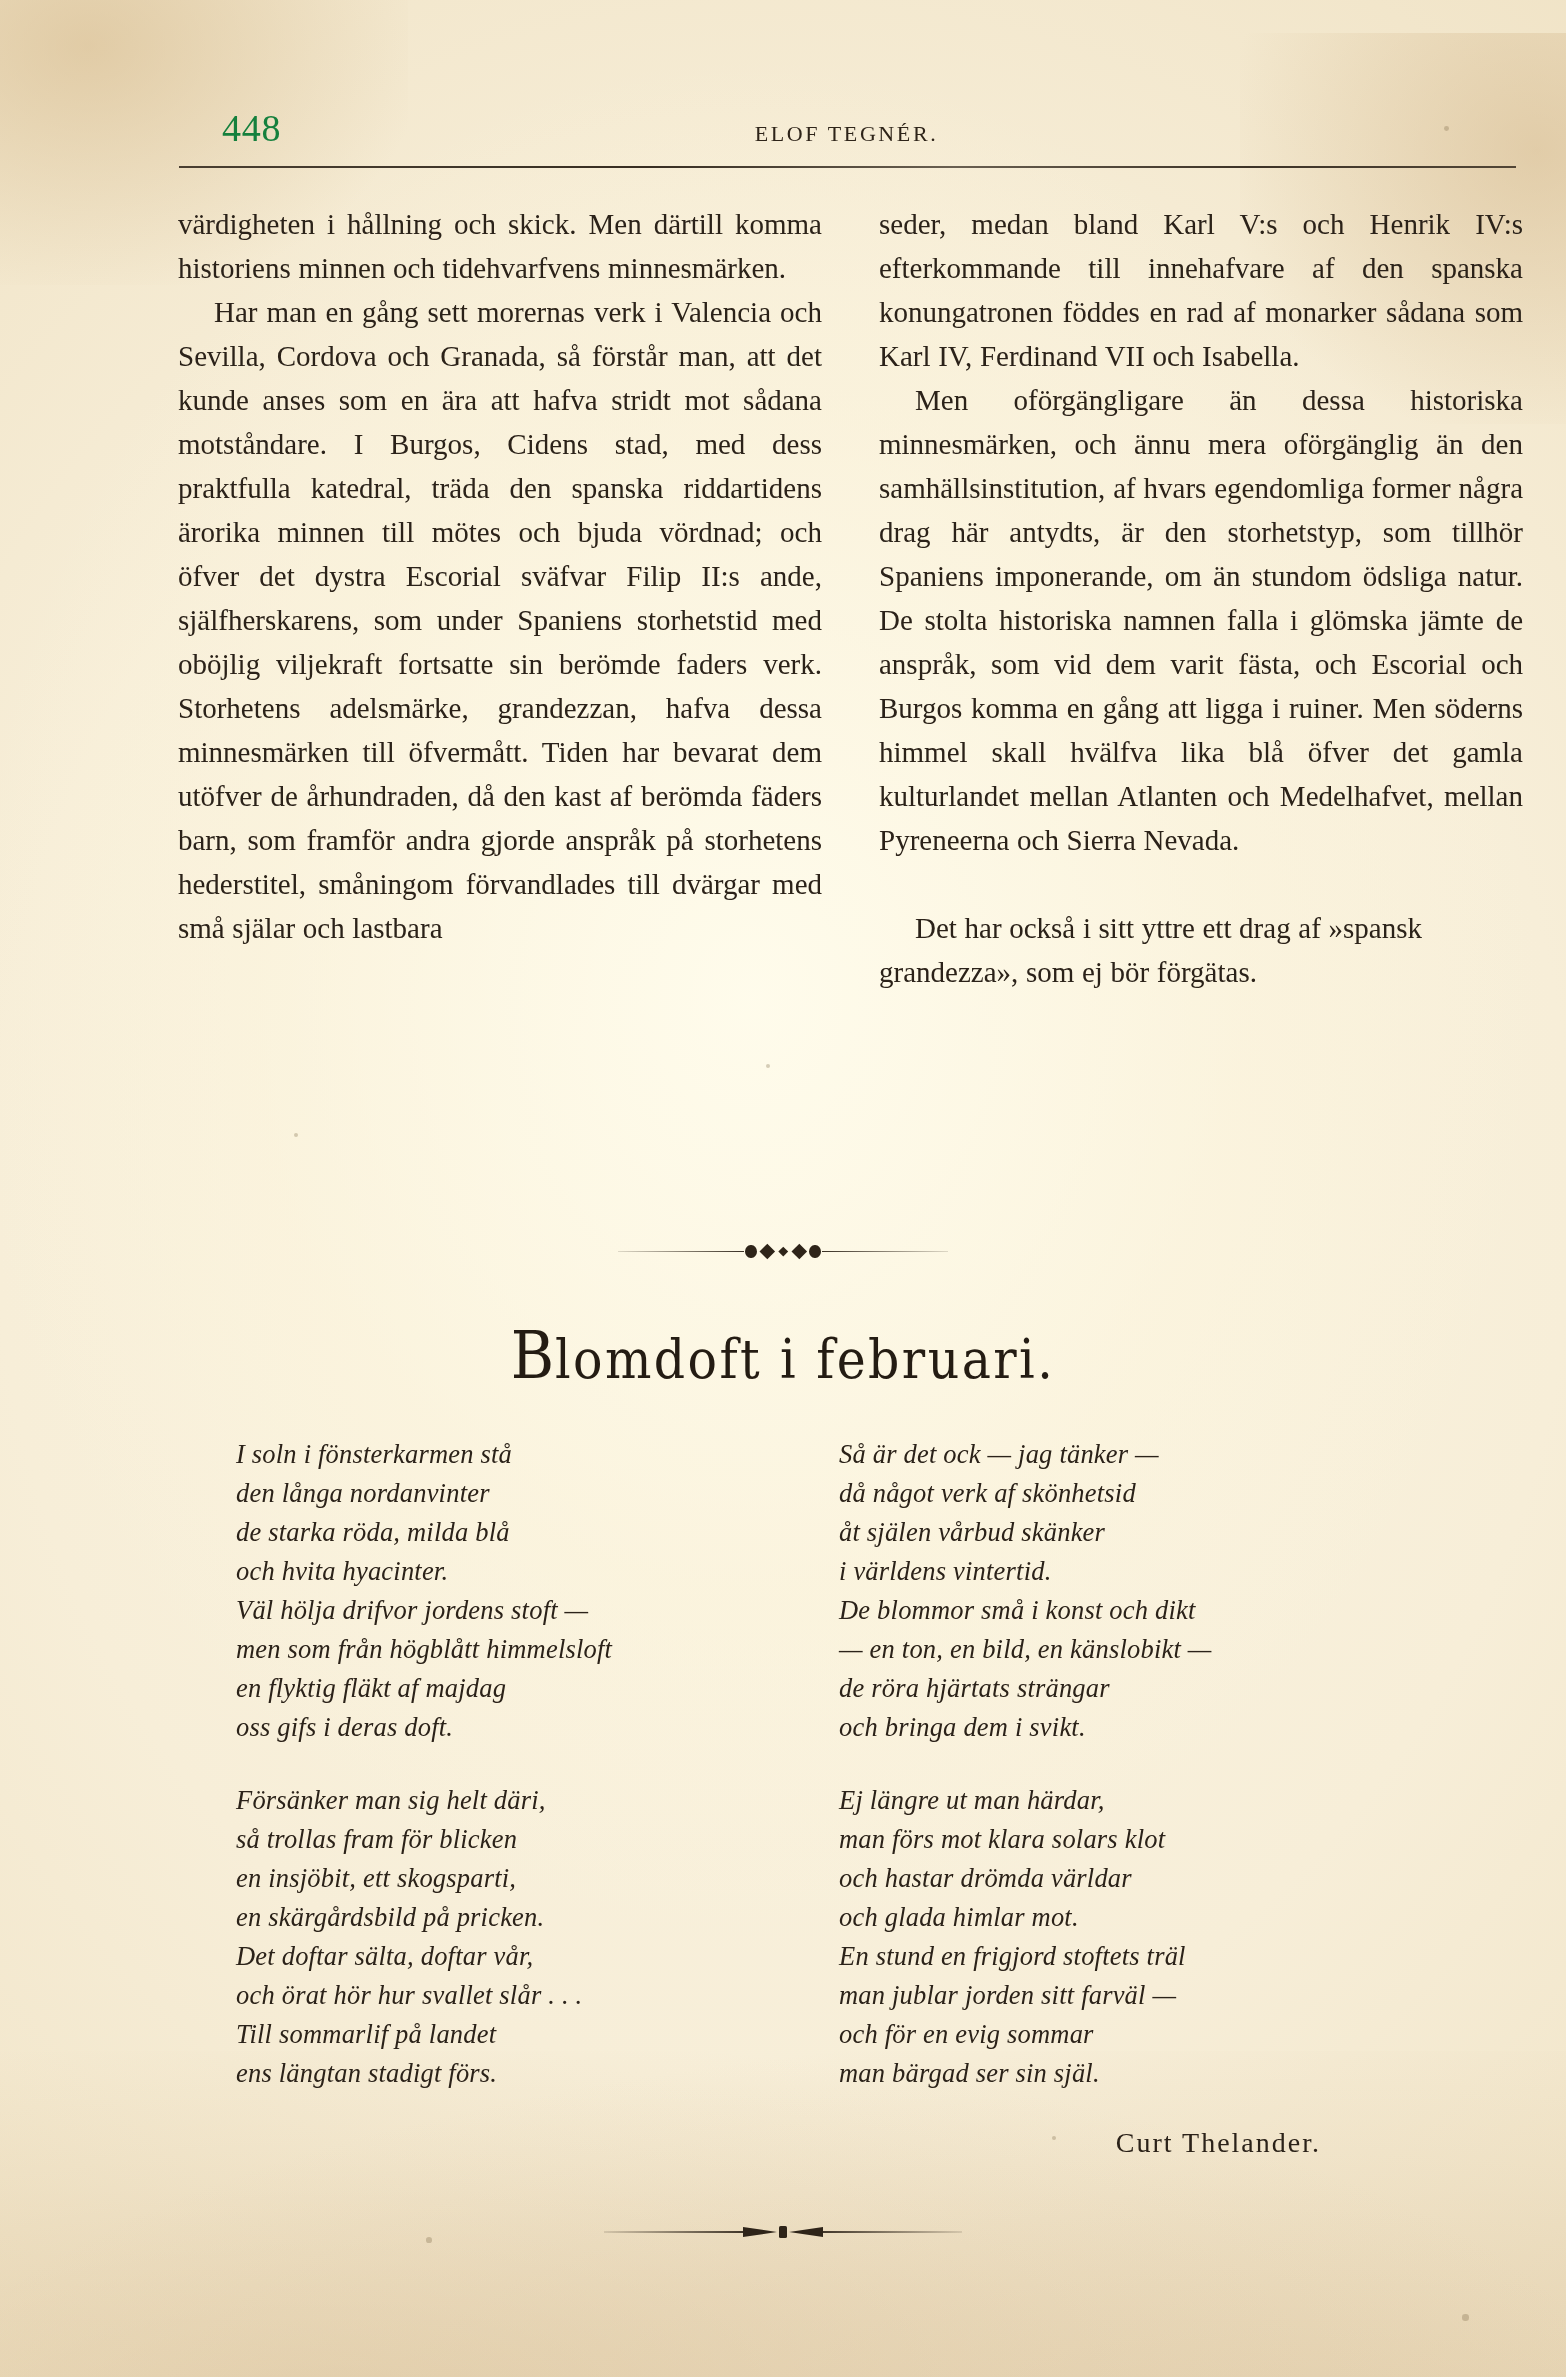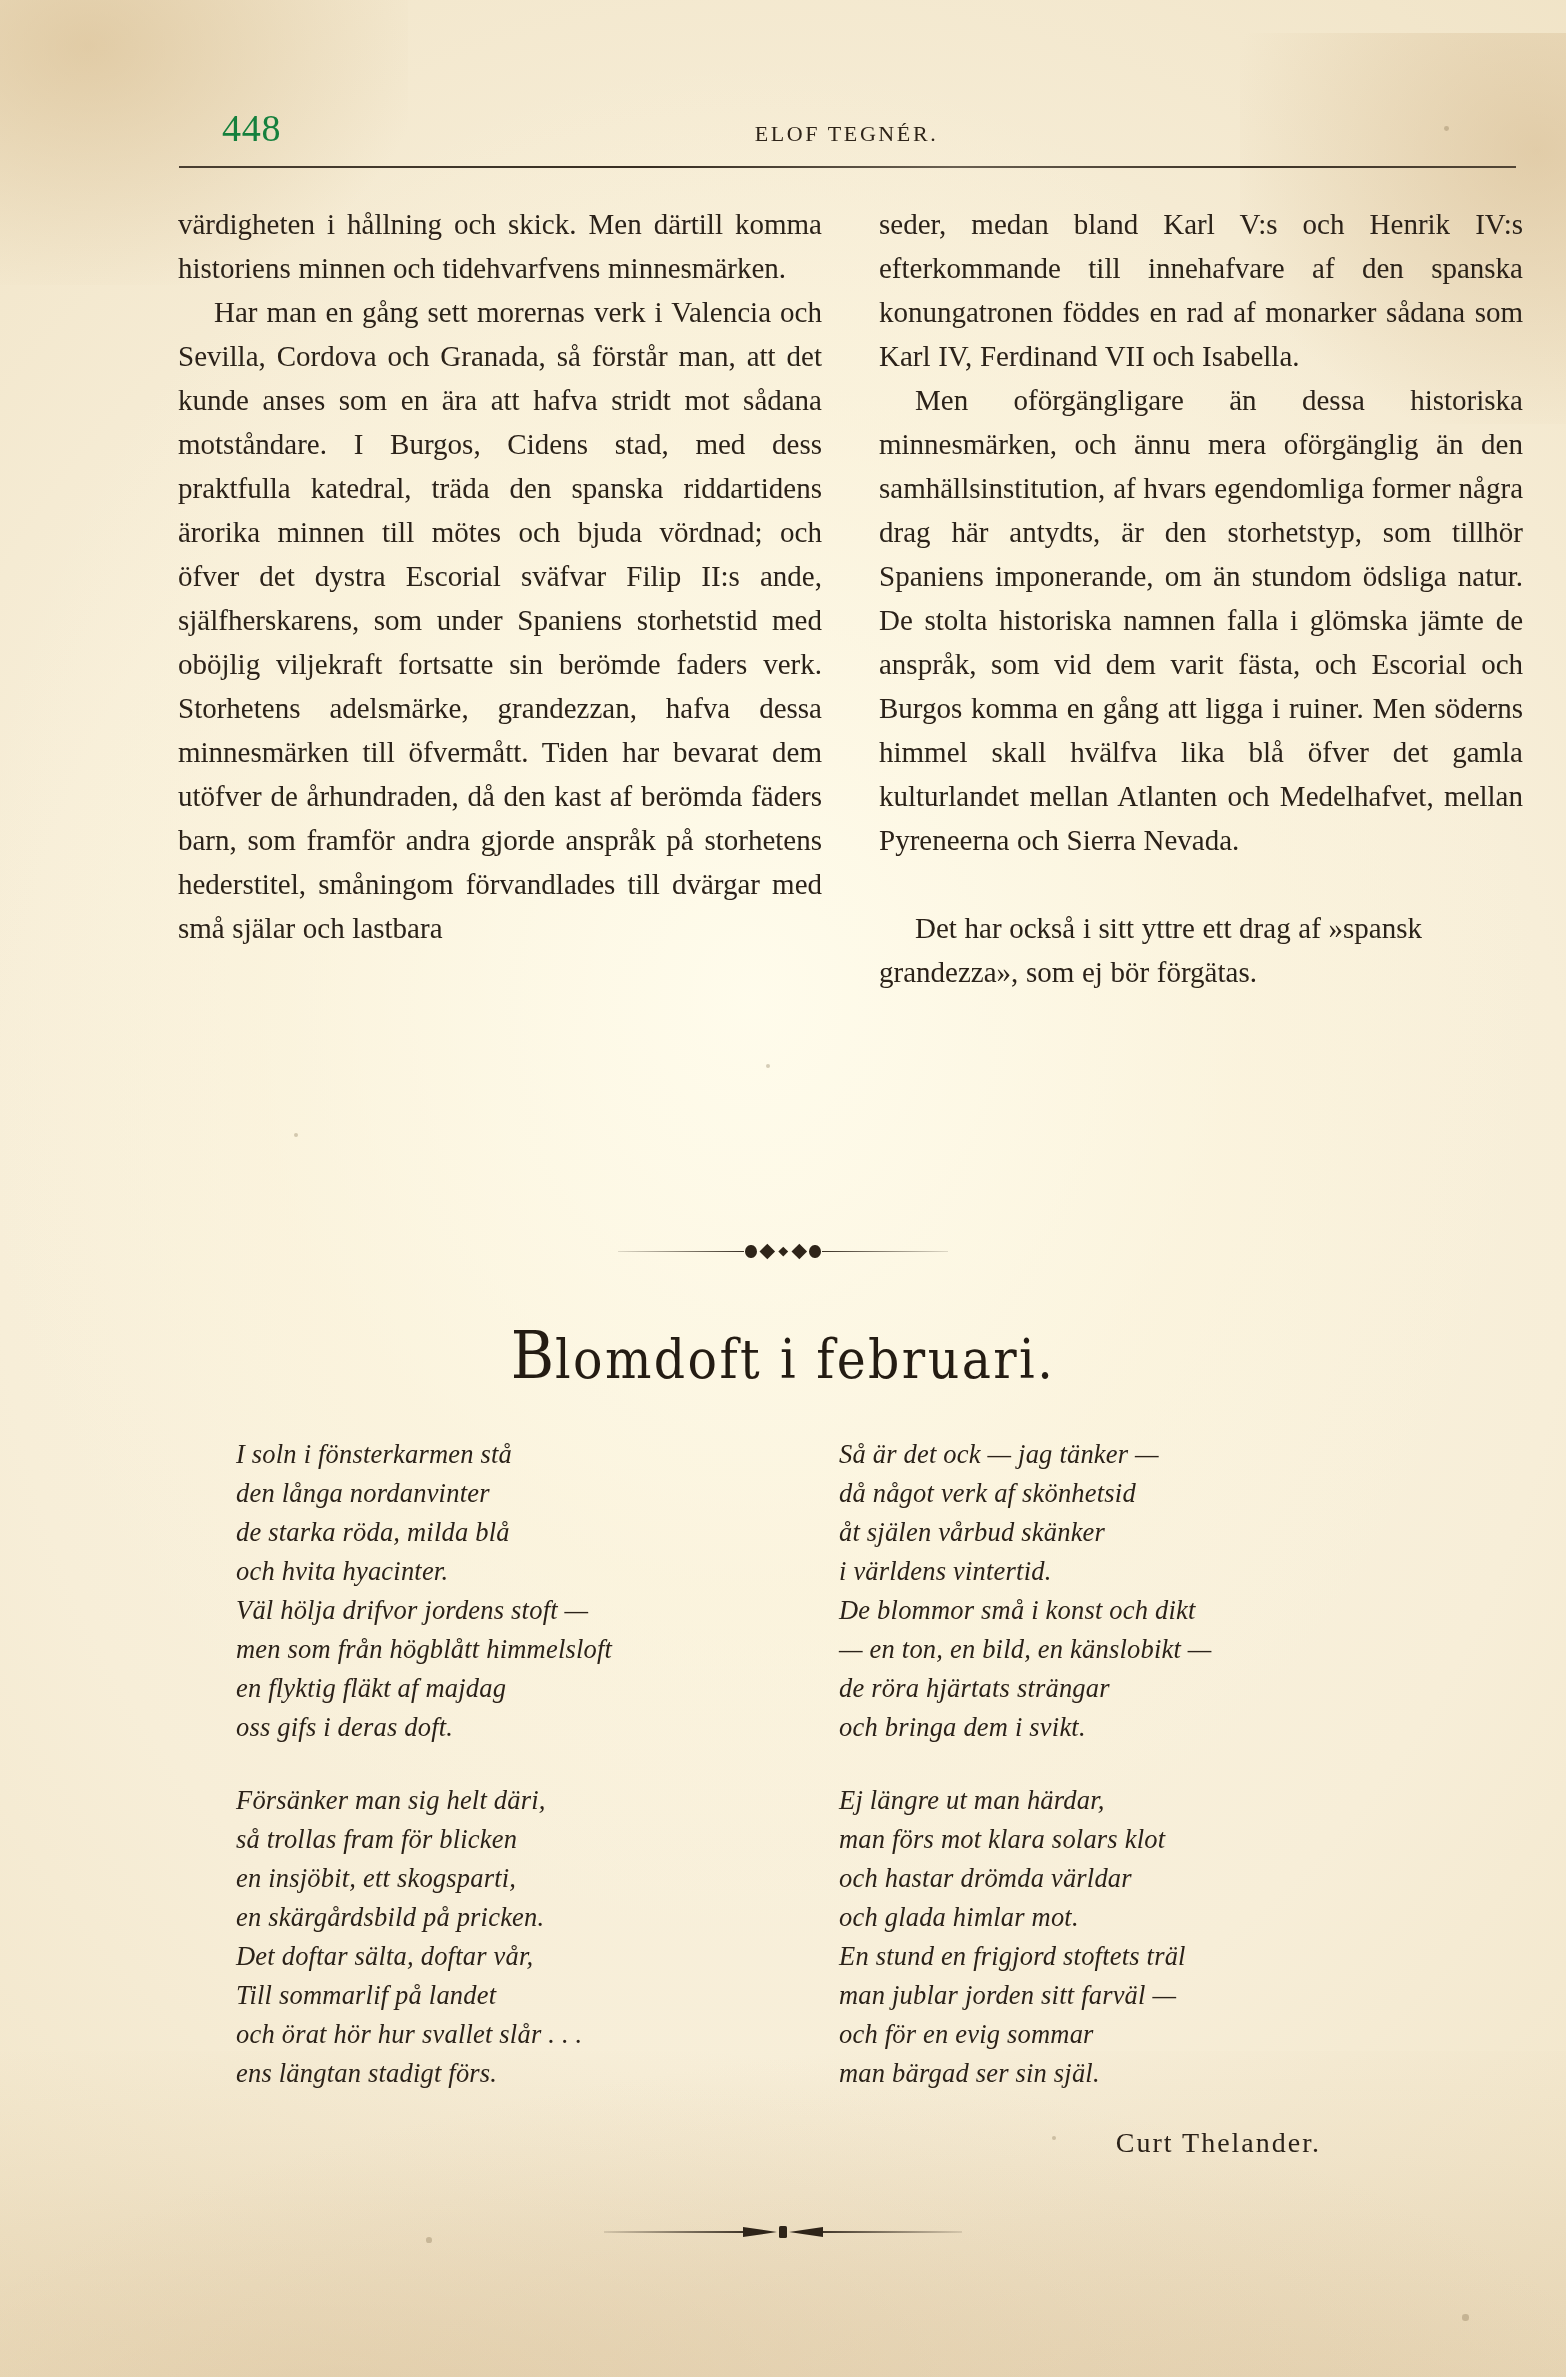--- a/index.html
+++ b/index.html
@@ -308,22 +308,22 @@
         <div class="pline">men som från högblått himmelsloft</div>
         <div class="pline">en flyktig fläkt af majdag</div>
         <div class="pline">oss gifs i deras doft.</div>
       </div>
       <div class="stanza">
         <div class="pline">Försänker man sig helt däri,</div>
         <div class="pline">så trollas fram för blicken</div>
         <div class="pline">en insjöbit, ett skogsparti,</div>
         <div class="pline">en skärgårdsbild på pricken.</div>
         <div class="pline">Det doftar sälta, doftar vår,</div>
+        <div class="pline">och örat hör hur svallet slår . . .</div>
         <div class="pline">Till sommarlif på landet</div>
-        <div class="pline">och örat hör hur svallet slår . . .</div>
         <div class="pline">ens längtan stadigt förs.</div>
       </div>
     </div>
 
     <div class="pcol pcol-right">
       <div class="stanza">
         <div class="pline">Så är det ock — jag tänker —</div>
         <div class="pline">då något verk af skönhetsid</div>
         <div class="pline">åt själen vårbud skänker</div>
         <div class="pline">i världens vintertid.</div>

